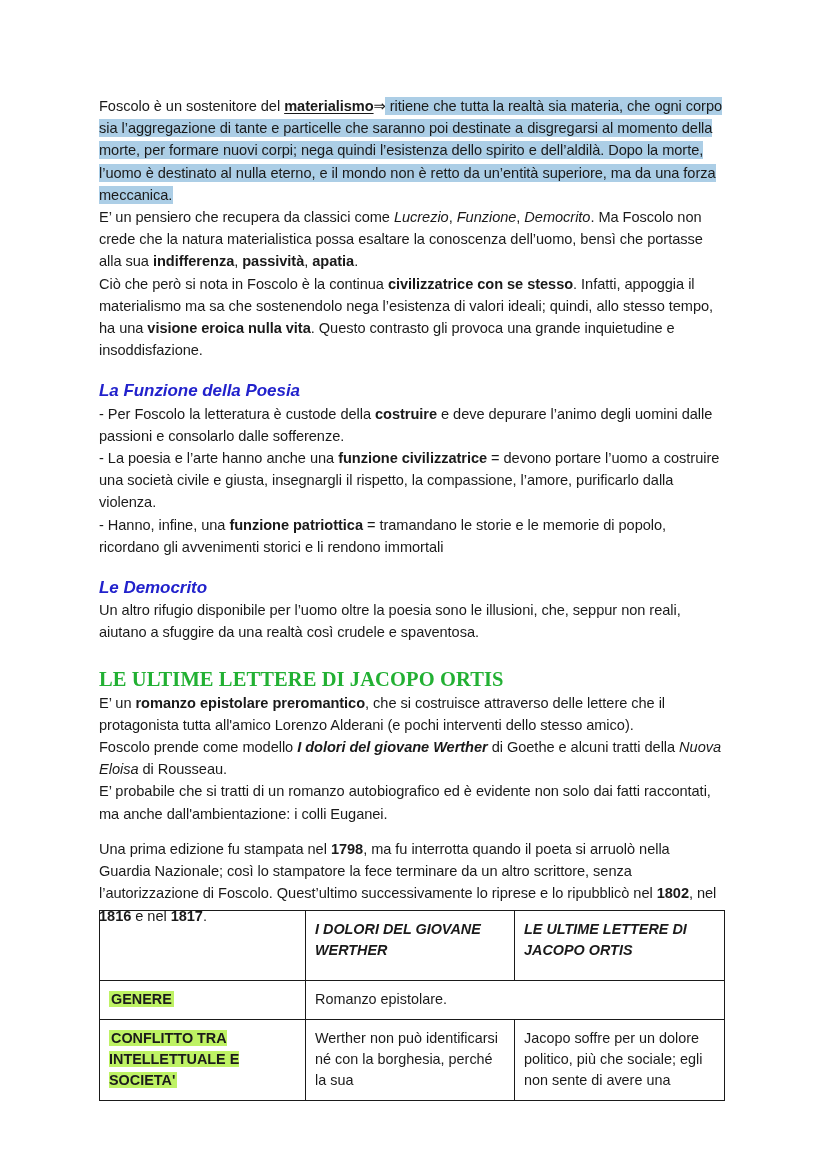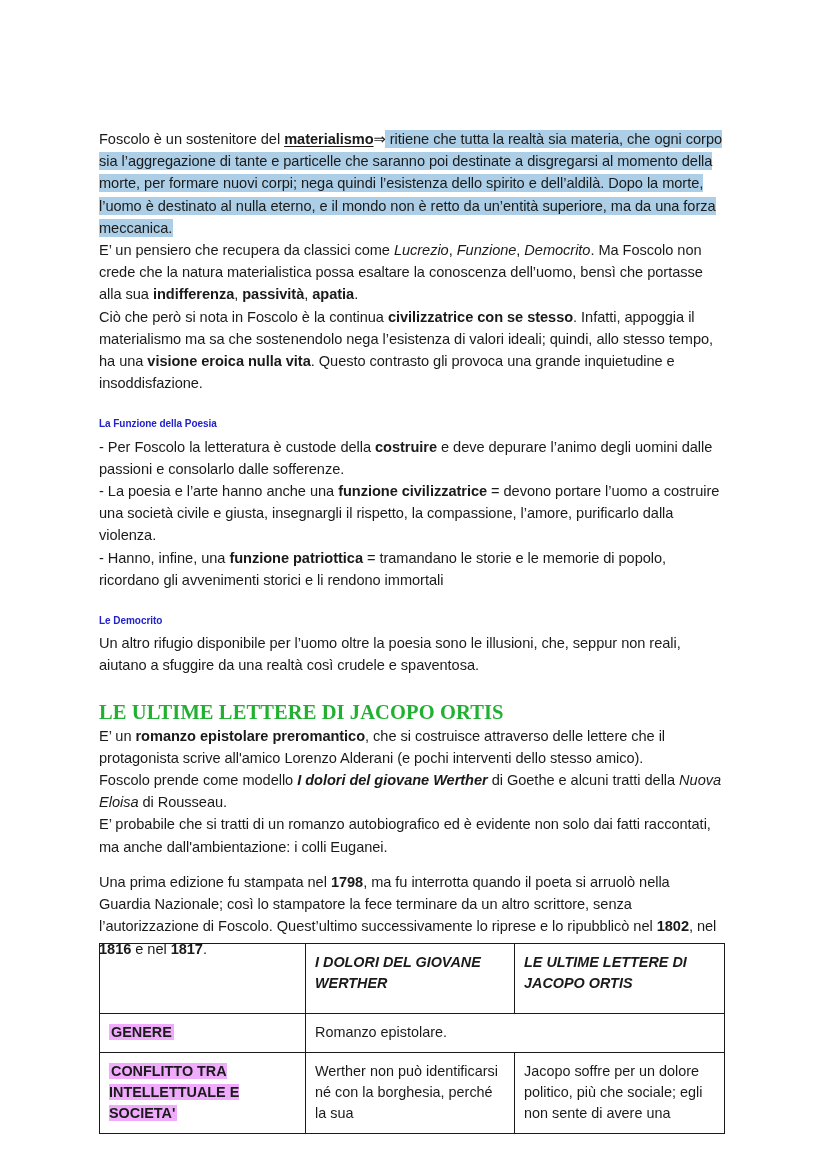--- a/index.html
+++ b/index.html
@@ -14,51 +14,51 @@
     color: #000000;
     position: relative;
     overflow: hidden;
   }
   .page {
     position: absolute;
     left: 0; top: 0;
     width: 828px;
     height: 829px;
     background: #ffffff;
-    margin-top: 33px;
   }
   .content {
     position: absolute;
     left: 99px;
     top: 95px;
     width: 626px;
   }
   p, .para {
     margin: 0;
     font-size: 14.6px;
     line-height: 22.2px;
     color: #1a1a1a;
     letter-spacing: -0.05px;
   }
   .hl-blue {
     background: #accee6;
     box-shadow: 0 0 0 1px #accee6;
   }
   .hl-green {
-    background: #f0abfc;
+    background: #bef264;
   }
   b, .b { font-weight: bold; }
   i, .i { }
   .bi { font-weight: bold; font-style: italic; }
   .u { text-decoration: underline; text-underline-offset: 2px; }
   .h-blue {
     margin: 0;
-    font-size: 10px;
+    font-size: 17px;
     line-height: 22.2px;
     font-weight: bold;
+    font-style: italic;
     color: #2222cc;
   }
   .h-green {
     margin: 0;
     font-family: "Liberation Serif", serif;
     font-size: 20.5px;
     line-height: 26px;
     font-weight: bold;
     color: #22b033;
     letter-spacing: 0.1px;
@@ -125,21 +125,21 @@
     <div class="spacer-md"></div>
 
     <p class="h-blue">Le Democrito</p>
 
     <p class="para">Un altro rifugio disponibile per l’uomo oltre la poesia sono le illusioni, che, seppur non reali, aiutano a sfuggire da una realtà così crudele e spaventosa.</p>
 
     <div class="spacer-lg"></div>
 
     <p class="h-green">LE ULTIME LETTERE DI JACOPO ORTIS</p>
 
-    <p class="para"><span>E’ un </span><b>romanzo epistolare preromantico</b><span>, che si costruisce attraverso delle lettere che il protagonista scrive all'amico Lorenzo Alderani (e pochi interventi dello stesso amico).</span></p>
+    <p class="para"><span>E’ un </span><b>romanzo epistolare preromantico</b><span>, che si costruisce attraverso delle lettere che il protagonista tutta all'amico Lorenzo Alderani (e pochi interventi dello stesso amico).</span></p>
 
     <p class="para"><span>Foscolo prende come modello </span><span class="bi">I dolori del giovane Werther</span><span> di Goethe e alcuni tratti della </span><i>Nuova Eloisa</i><span> di Rousseau.</span></p>
 
     <p class="para">E’ probabile che si tratti di un romanzo autobiografico ed è evidente non solo dai fatti raccontati, ma anche dall'ambientazione: i colli Euganei.</p>
 
     <div class="spacer-sm"></div>
 
     <p class="para"><span>Una prima edizione fu stampata nel </span><b>1798</b><span>, ma fu interrotta quando il poeta si arruolò nella Guardia Nazionale; così lo stampatore la fece terminare da un altro scrittore, senza l’autorizzazione di Foscolo. Quest’ultimo successivamente lo riprese e lo ripubblicò nel </span><b>1802</b><span>, nel </span><b>1816</b><span> e nel </span><b>1817</b><span>.</span></p>
 
   </div>

